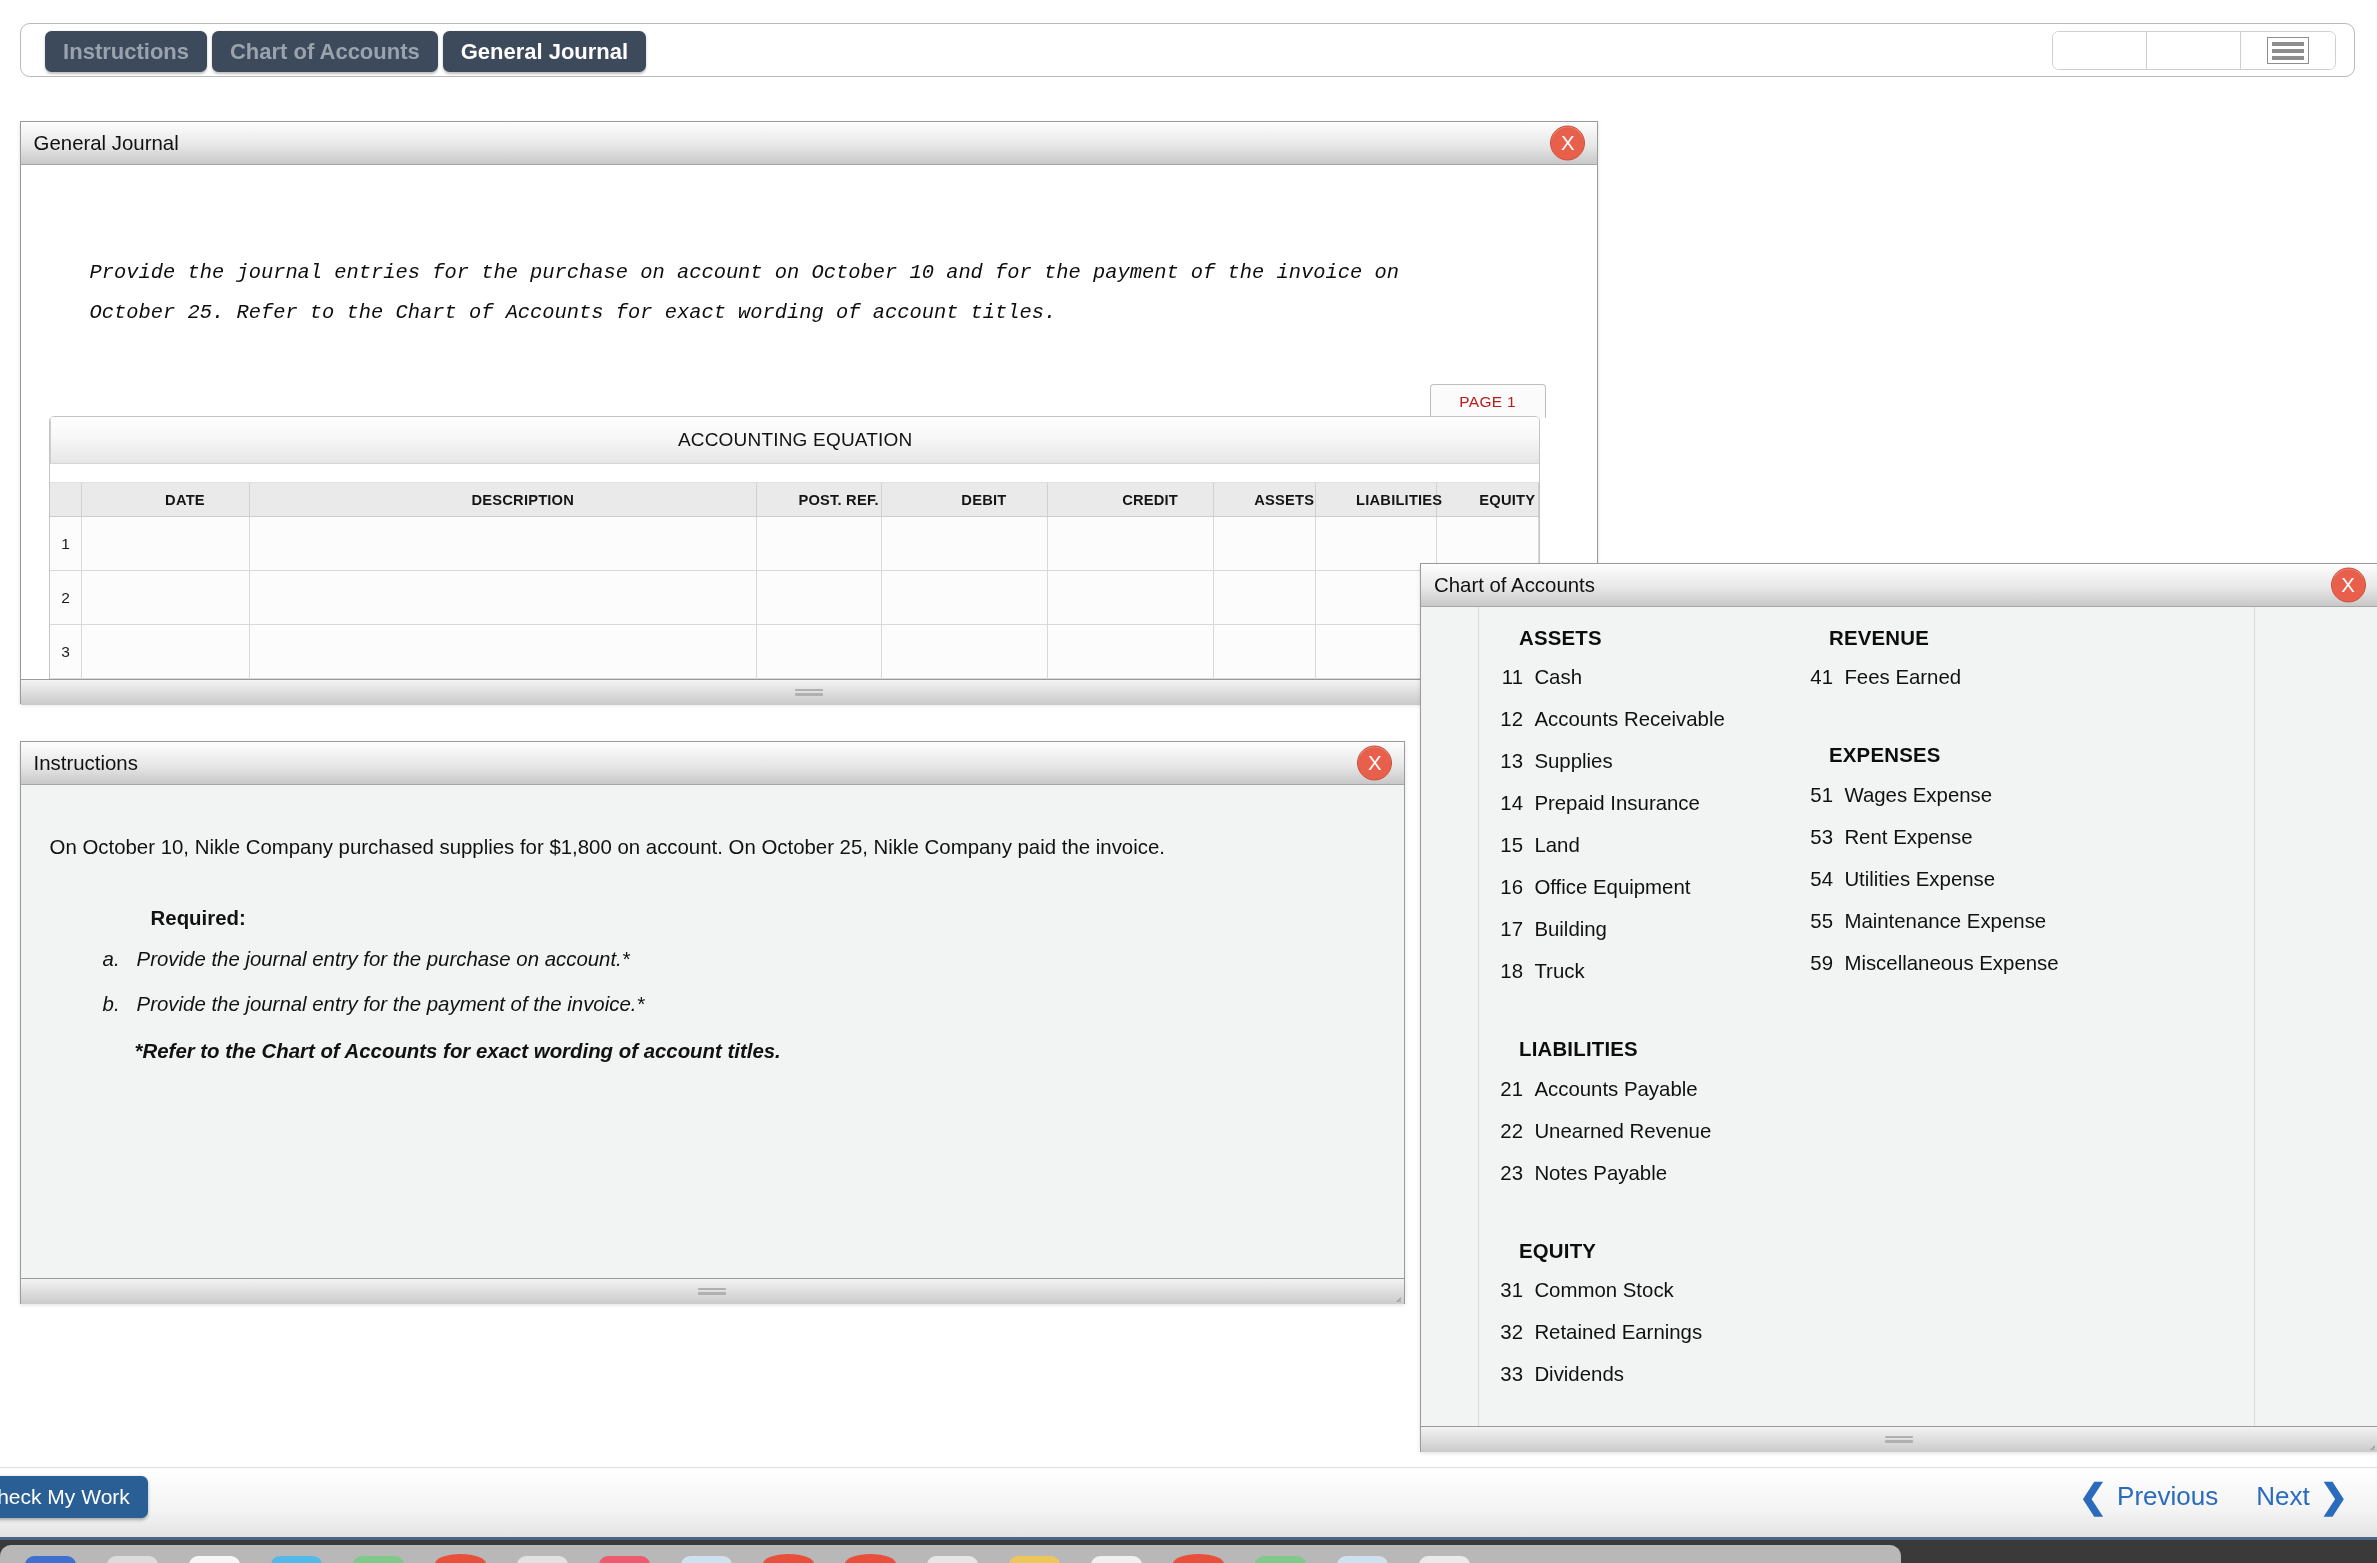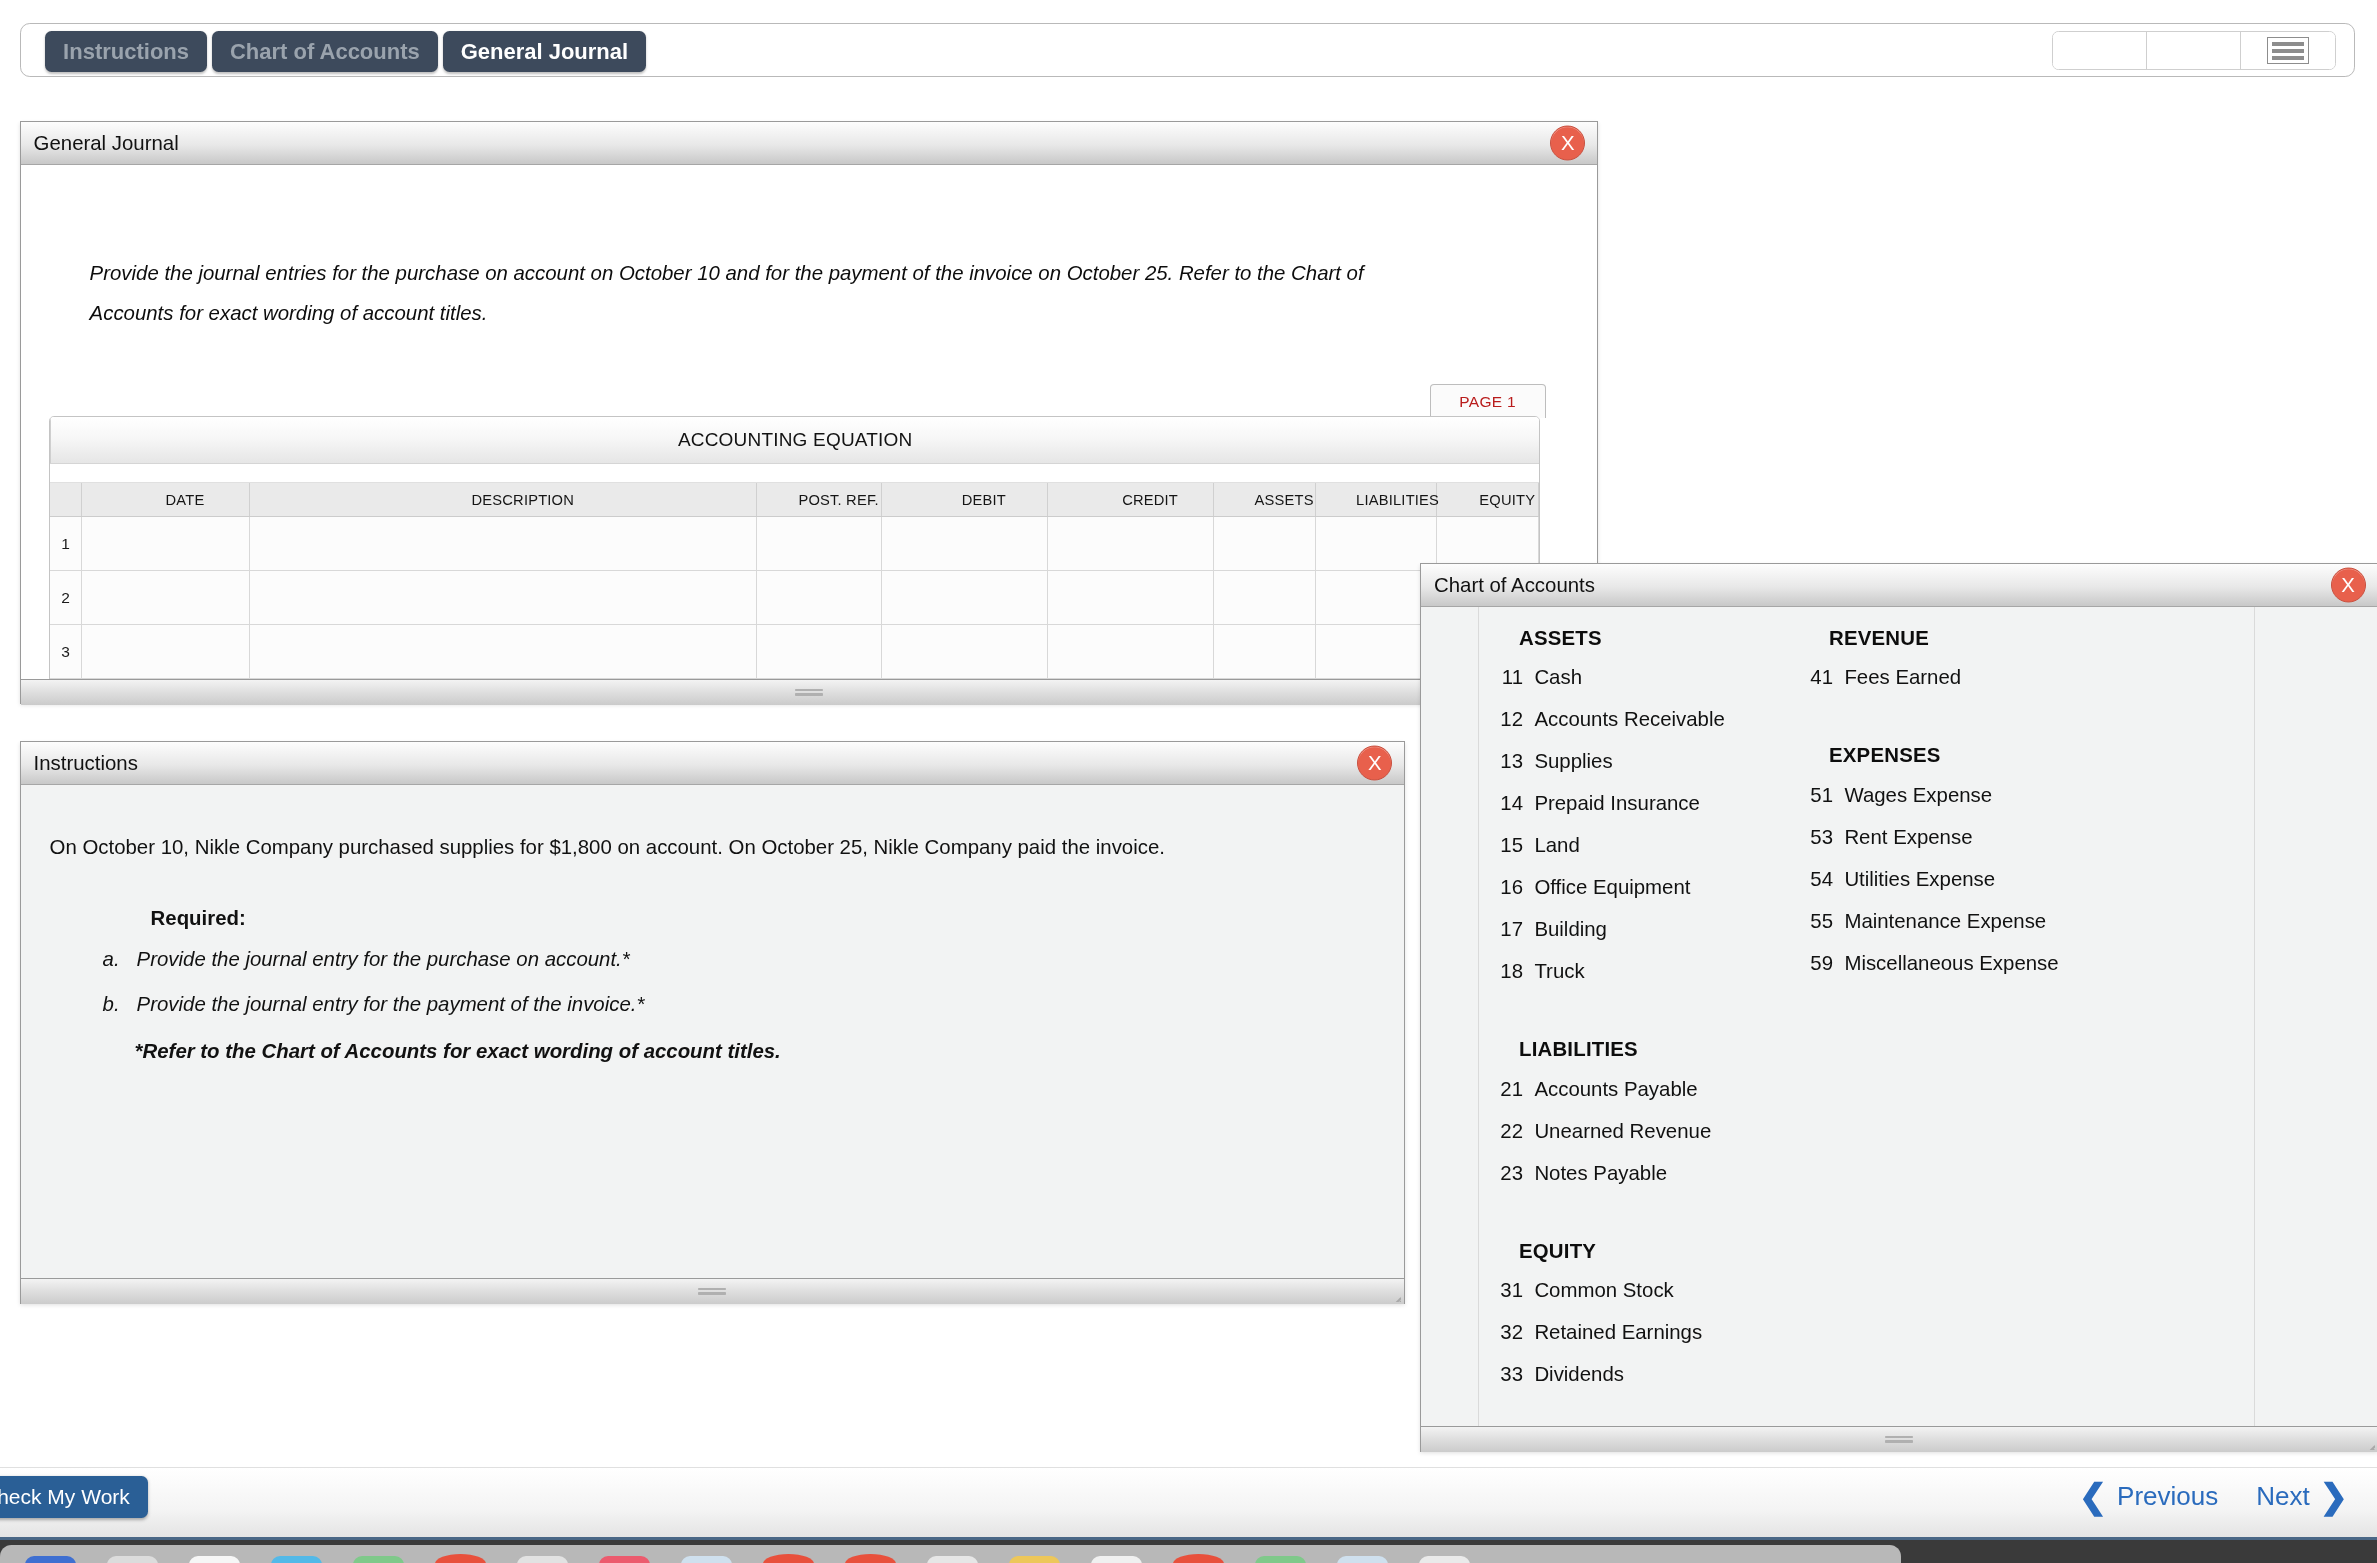--- a/index.html
+++ b/index.html
@@ -178,20 +178,21 @@
   }
   .gj-prompt {
     position: absolute;
     left: 69px;
     top: 88px;
     width: 1338px;
     font-size: 20.4px;
     font-style: italic;
     color: #0d0d0d;
     line-height: 40px;
+    font-family: Liberation Mono, monospace;
   }
   .page-tab {
     position: absolute;
     right: 51px;
     top: 219px;
     width: 114px;
     height: 33px;
     border: 0.8px solid #bdbdbd;
     border-bottom: none;
     border-radius: 4.1px 4.1px 0 0;
@@ -236,21 +237,21 @@
   table.journal {
     width: 100%;
     border-collapse: collapse;
     table-layout: fixed;
   }
   table.journal th {
     background: #eaeaea;
     border-right: 0.8px solid #d0d0d0;
     border-bottom: 0.8px solid #cccccc;
     font-size: 14.7px;
-    font-weight: normal;
+    font-weight: bold;
     color: #151515;
     height: 31px;
     letter-spacing: 0.2px;
     padding-left: 40px;
   }
   table.journal td {
     border-right: 0.8px solid #d8d8d8;
     border-bottom: 0.8px solid #d8d8d8;
     height: 51px;
     background: #fcfcfc;

